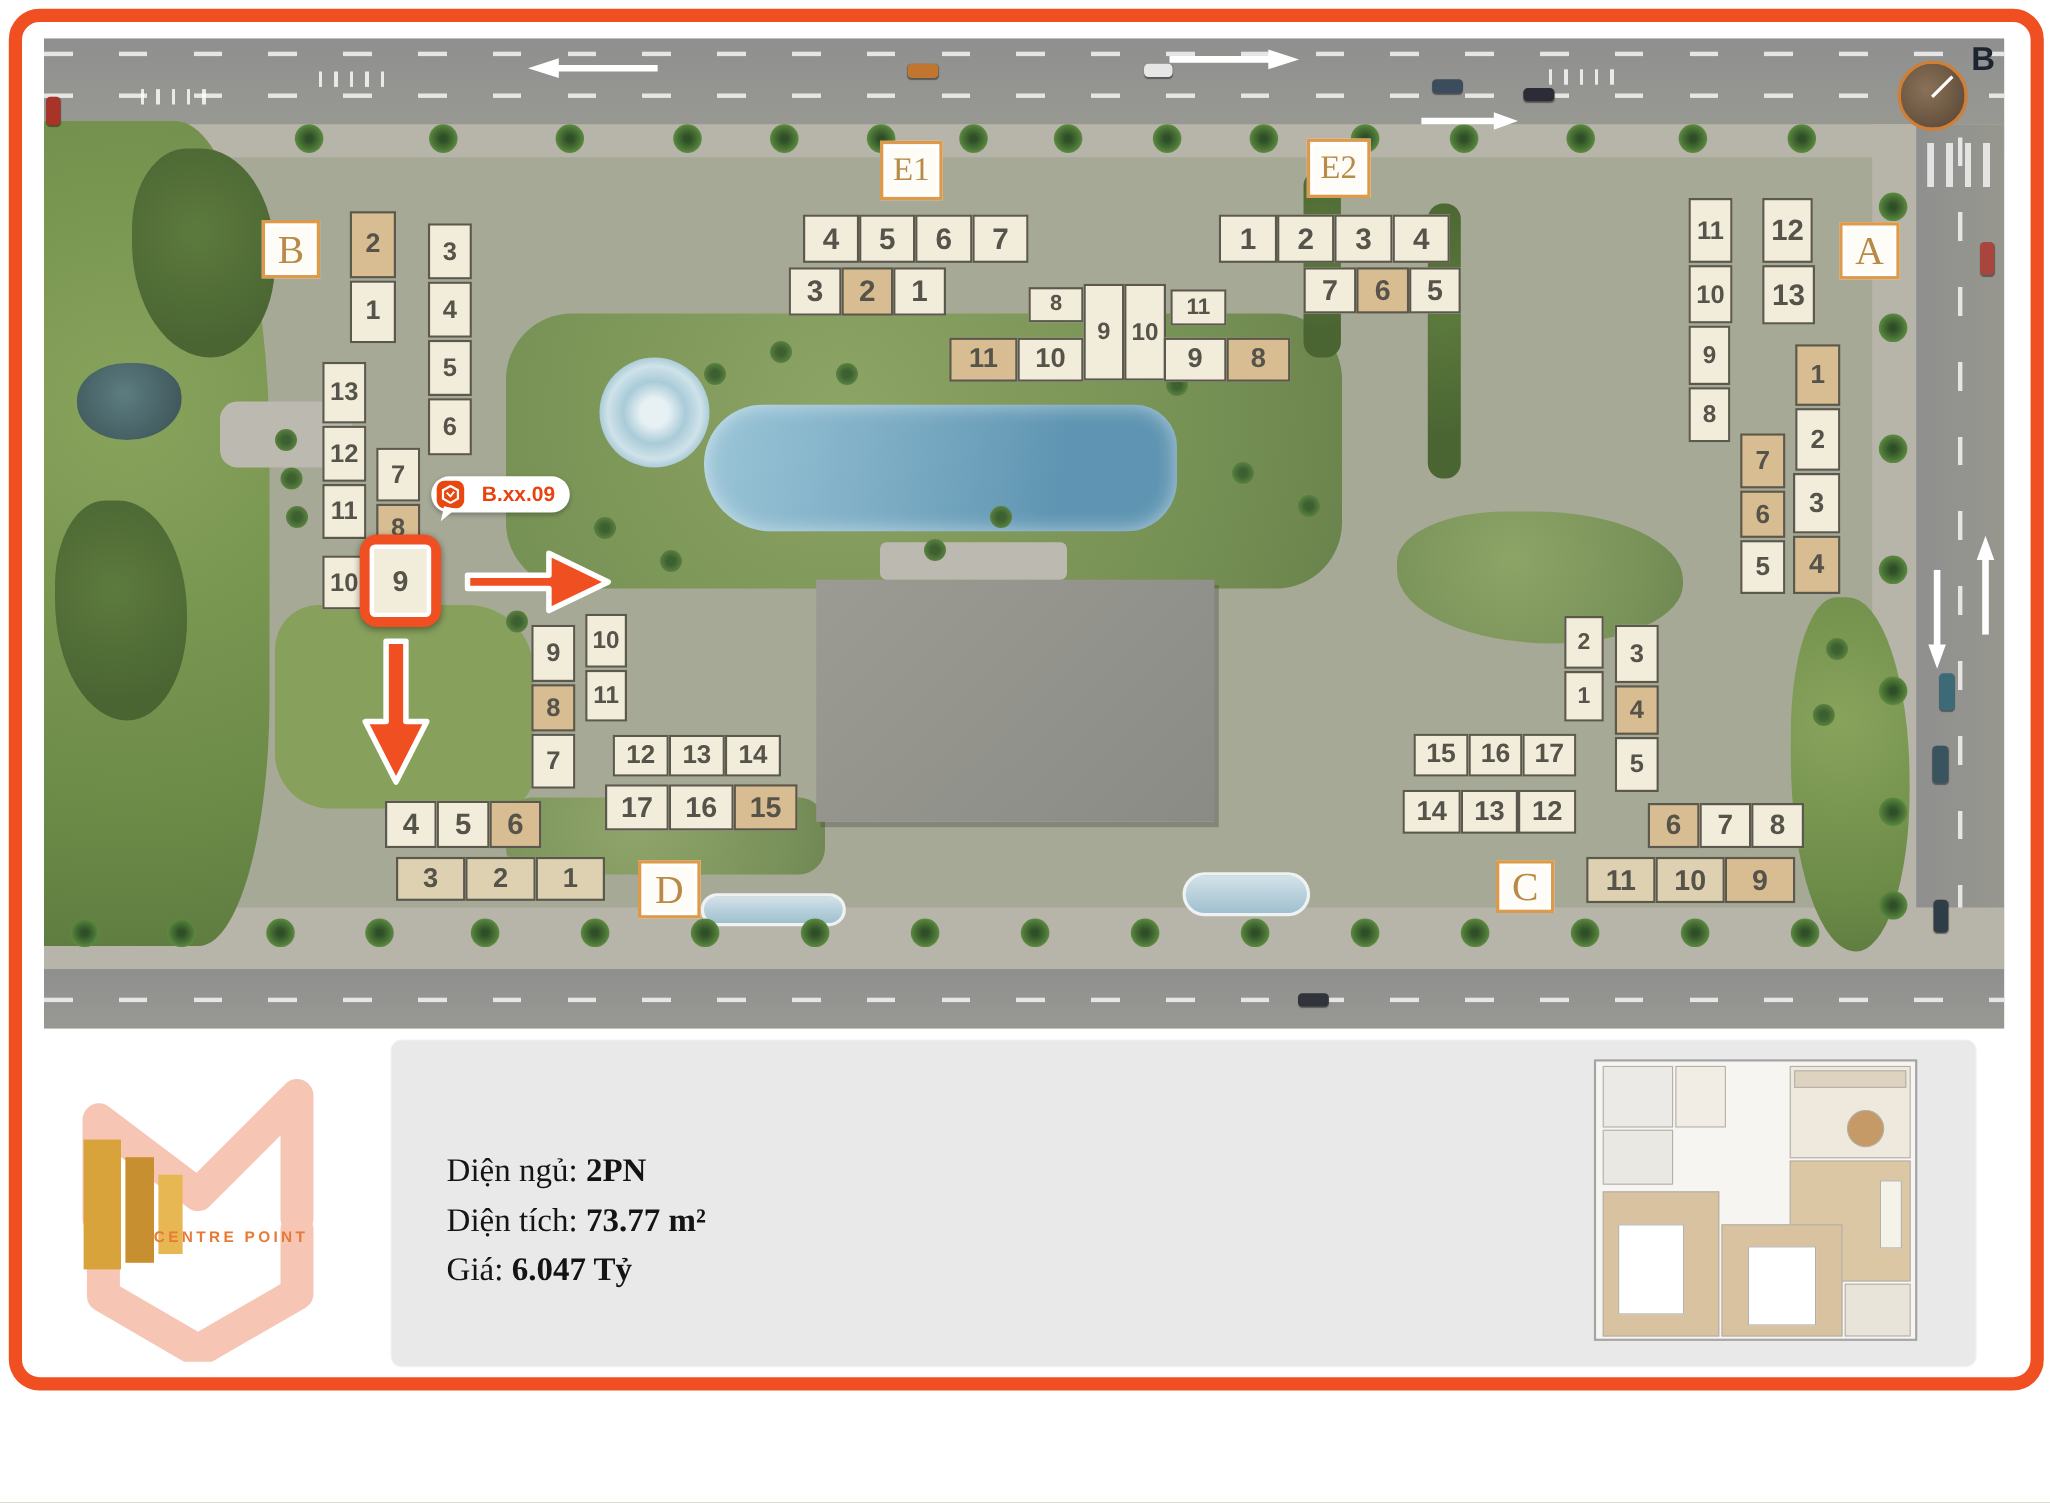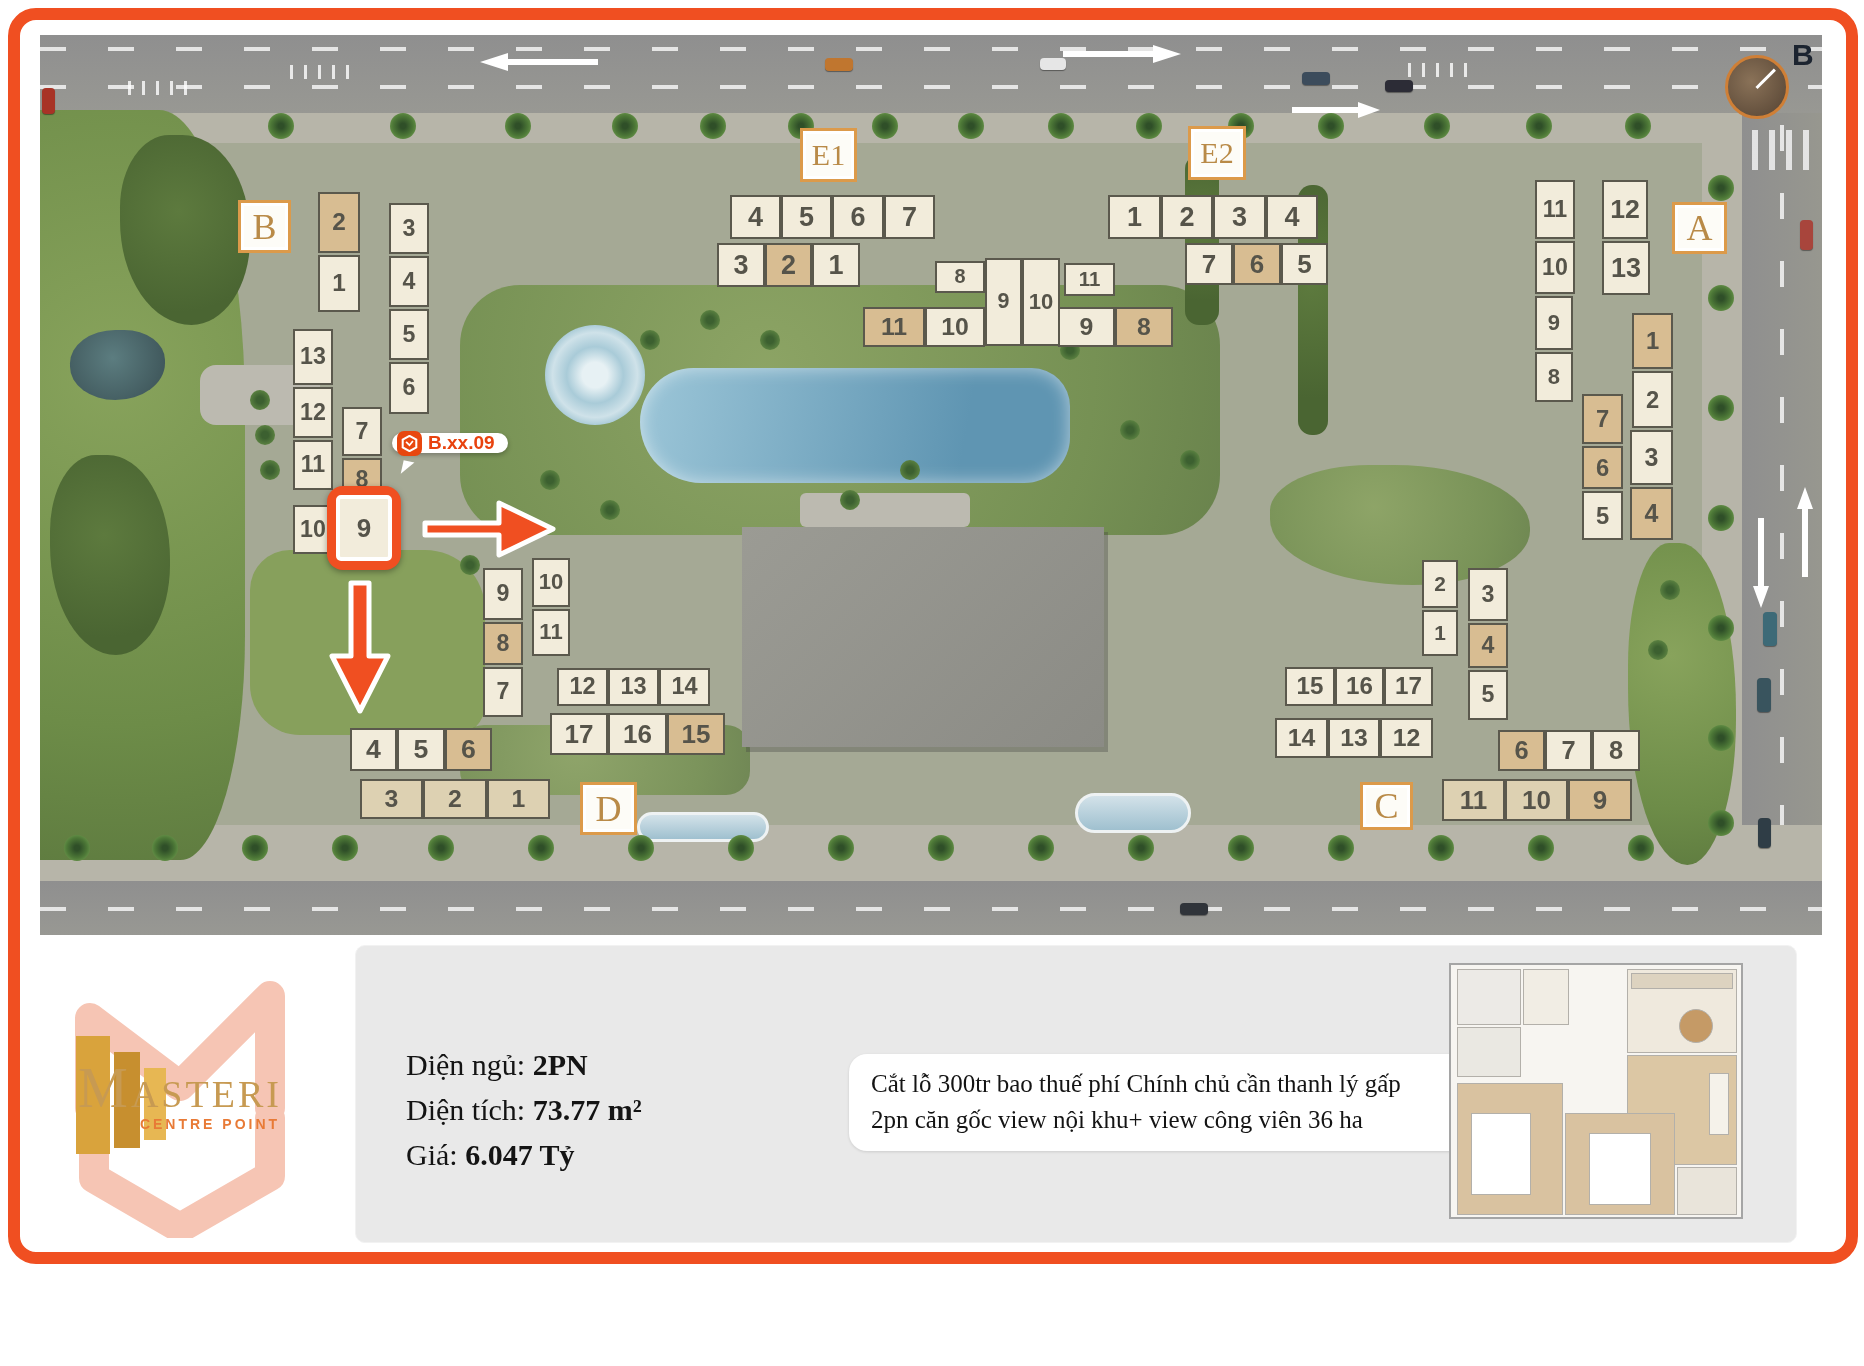--- a/index.html
+++ b/index.html
@@ -55,22 +55,22 @@
     position:absolute;left:287px;top:451px;width:74px;height:84px;background:#f04f21;
     border-radius:16px;z-index:7;box-shadow:0 2px 6px rgba(0,0,0,.35);
   }
   .highlight-inner{
     position:absolute;left:9px;top:9px;right:9px;bottom:9px;background:#f2ecdb;
     border:4px solid #ffffff;border-radius:5px;display:flex;align-items:center;justify-content:center;
     font-weight:bold;font-size:26px;color:#56544a;
   }
   
   .tooltip{
-    position:absolute;left:352px;top:398px;height:20px;background:#ffffff;border-radius:17px;
-    display:flex;align-items:center;gap:6px;padding:0 13px 0 5px;z-index:8;
+    position:absolute;left:352px;top:398px;height:33px;background:#ffffff;border-radius:17px;
+    display:flex;align-items:center;gap:16px;padding:0 13px 0 5px;z-index:8;
     box-shadow:0 2px 5px rgba(0,0,0,.28);
   }
   .tooltip .logo-chip{width:25px;height:25px;background:#e8470f;border-radius:7px;display:flex;align-items:center;justify-content:center;}
   .tooltip .txt{color:#e8420e;font-weight:bold;font-size:19px;}
   .tooltip-tail{
     position:absolute;left:362px;top:427px;width:0;height:0;z-index:8;
     border-left:11px solid #ffffff;border-bottom:14px solid transparent;border-right:8px solid transparent;
     transform:rotate(12deg);
   }
   .orange-arrow{position:absolute;z-index:8;}
@@ -355,37 +355,32 @@
   </div>
 
 <div class="logo-box">
   <svg class="logo-emblem" viewBox="0 0 256 290">
     <path d="M38 160 L38 70 L128 138 L218 48 L218 160" fill="none" stroke="#f6c5b4" stroke-width="30" stroke-linejoin="round" stroke-linecap="round"></path>
     <path d="M218 170 L218 228 L128 280 L42 230 L42 196" fill="none" stroke="#f6c5b4" stroke-width="30" stroke-linejoin="round" stroke-linecap="round"></path>
     <rect x="24" y="88" width="34" height="118" fill="#d9a33c"></rect>
     <rect x="62" y="104" width="26" height="96" fill="#c78f2f"></rect>
     <rect x="92" y="120" width="22" height="72" fill="#e7b753"></rect>
   </svg>
-  <div class="logo-text">MASTERI</div>
   <div class="logo-tagline">CENTRE POINT</div>
 </div>
 
 <div class="panel">
   <div class="panel-row" style="top:102px;">
     <span>Diện ngủ: </span><b>2PN</b>
   </div>
   <div class="panel-row" style="top:147px;text-align:center;">
     <span>Diện tích: </span><b>73.77 m²</b>
   </div>
   <div class="panel-row" style="top:192px;">
     <span>Giá: </span><b>6.047 Tỷ</b>
-  </div>
-  <div class="note-bubble">
-    <div>Cắt lỗ 300tr bao thuế phí Chính chủ cần thanh lý gấp</div>
-    <div>2pn căn gốc view nội khu+ view công viên 36 ha</div>
   </div>
 
   <div class="floorplan">
     <div class="fp" style="left:6px;top:4px;width:64px;height:56px;background:#eceae6;"></div>
     <div class="fp" style="left:72px;top:4px;width:46px;height:56px;background:#f1ede4;"></div>
     <div class="fp" style="left:6px;top:62px;width:64px;height:50px;background:#eae8e2;"></div>
     <div class="fp" style="left:176px;top:4px;width:110px;height:84px;background:#efe9dd;"></div>
     <div class="fp" style="left:180px;top:8px;width:102px;height:16px;background:#ddd3c0;"></div>
     <div class="fp" style="left:228px;top:44px;width:34px;height:34px;background:#c59a66;border-radius:50%;"></div>
     <div class="fp" style="left:176px;top:90px;width:110px;height:110px;background:#dcc7a4;"></div>

